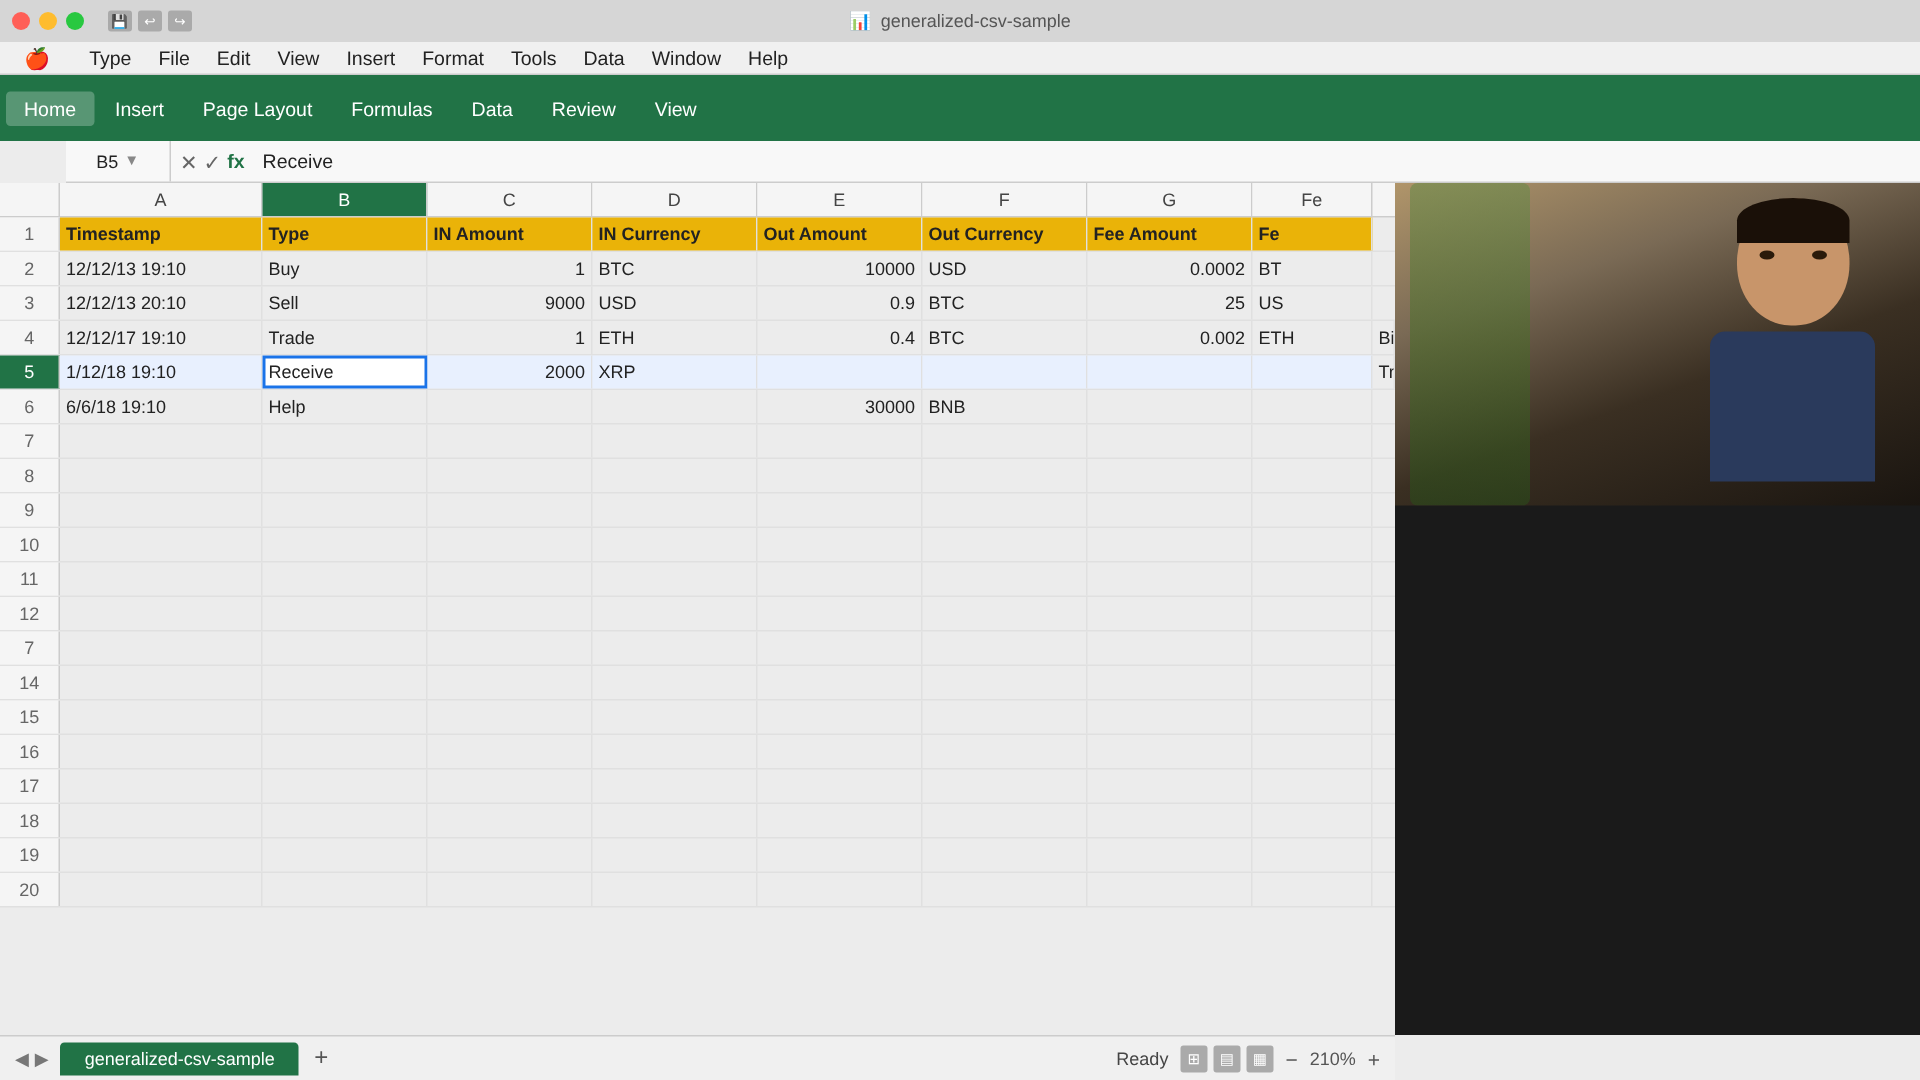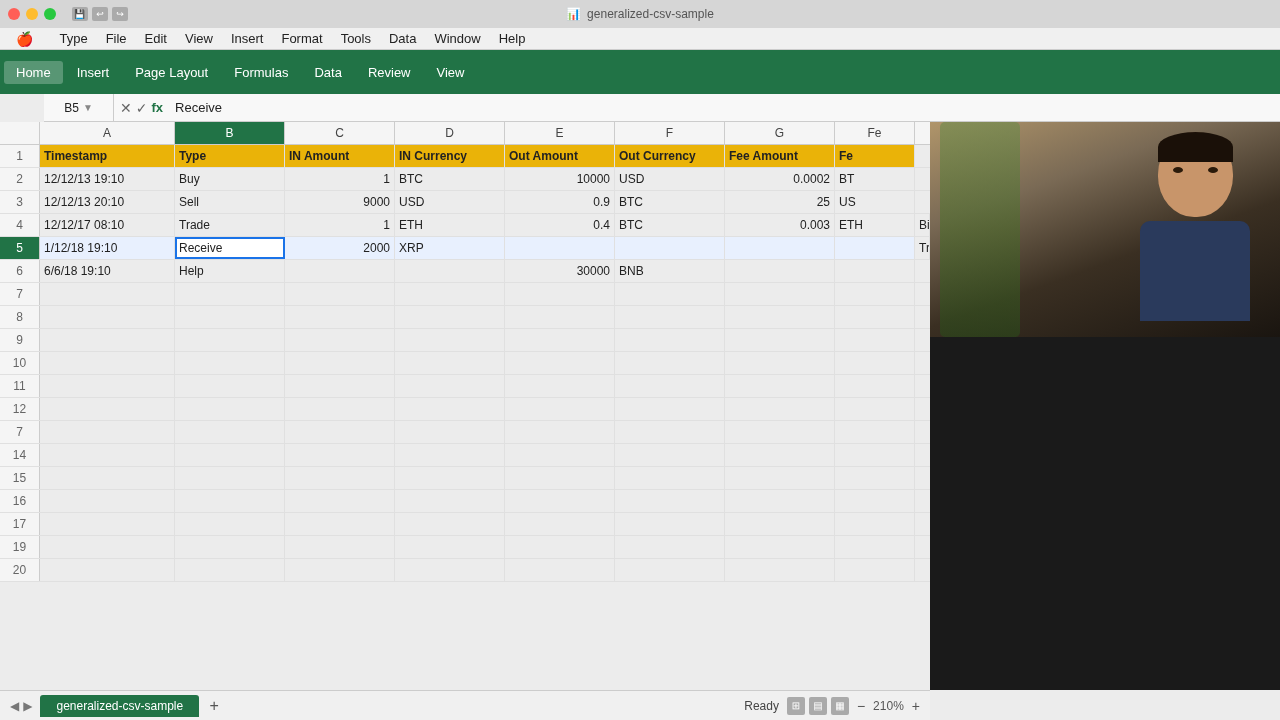--- a/index.html
+++ b/index.html
@@ -178,27 +178,27 @@
             <div class="cell col-b">Sell</div>
             <div class="cell col-c right-align">9000</div>
             <div class="cell col-d">USD</div>
             <div class="cell col-e right-align">0.9</div>
             <div class="cell col-f">BTC</div>
             <div class="cell col-g right-align">25</div>
             <div class="cell col-h">US</div>
           </div>
           <div class="grid-row">
             <div class="row-num">4</div>
-            <div class="cell col-a">12/12/17 08:10</div>
+            <div class="cell col-a">12/12/17 19:10</div>
             <div class="cell col-b">Trade</div>
             <div class="cell col-c right-align">1</div>
             <div class="cell col-d">ETH</div>
             <div class="cell col-e right-align">0.4</div>
             <div class="cell col-f">BTC</div>
-            <div class="cell col-g right-align">0.003</div>
+            <div class="cell col-g right-align">0.002</div>
             <div class="cell col-h">ETH</div>
             <div class="cell" style="width: 100px;">Binance</div>
           </div>
           <div class="grid-row">
             <div class="row-num selected">5</div>
             <div class="cell col-a selected-row">1/12/18 19:10</div>
             <div class="cell col-b active">Receive</div>
             <div class="cell col-c selected-row right-align">2000</div>
             <div class="cell col-d selected-row">XRP</div>
             <div class="cell col-e selected-row right-align"></div>
@@ -333,20 +333,31 @@
             <div class="cell col-a"></div>
             <div class="cell col-b"></div>
             <div class="cell col-c right-align"></div>
             <div class="cell col-d"></div>
             <div class="cell col-e right-align"></div>
             <div class="cell col-f"></div>
             <div class="cell col-g right-align"></div>
             <div class="cell col-h"></div>
           </div>
           <div class="grid-row">
+            <div class="row-num">18</div>
+            <div class="cell col-a"></div>
+            <div class="cell col-b"></div>
+            <div class="cell col-c right-align"></div>
+            <div class="cell col-d"></div>
+            <div class="cell col-e right-align"></div>
+            <div class="cell col-f"></div>
+            <div class="cell col-g right-align"></div>
+            <div class="cell col-h"></div>
+          </div>
+          <div class="grid-row">
             <div class="row-num">19</div>
             <div class="cell col-a"></div>
             <div class="cell col-b"></div>
             <div class="cell col-c right-align"></div>
             <div class="cell col-d"></div>
             <div class="cell col-e right-align"></div>
             <div class="cell col-f"></div>
             <div class="cell col-g right-align"></div>
             <div class="cell col-h"></div>
           </div>

